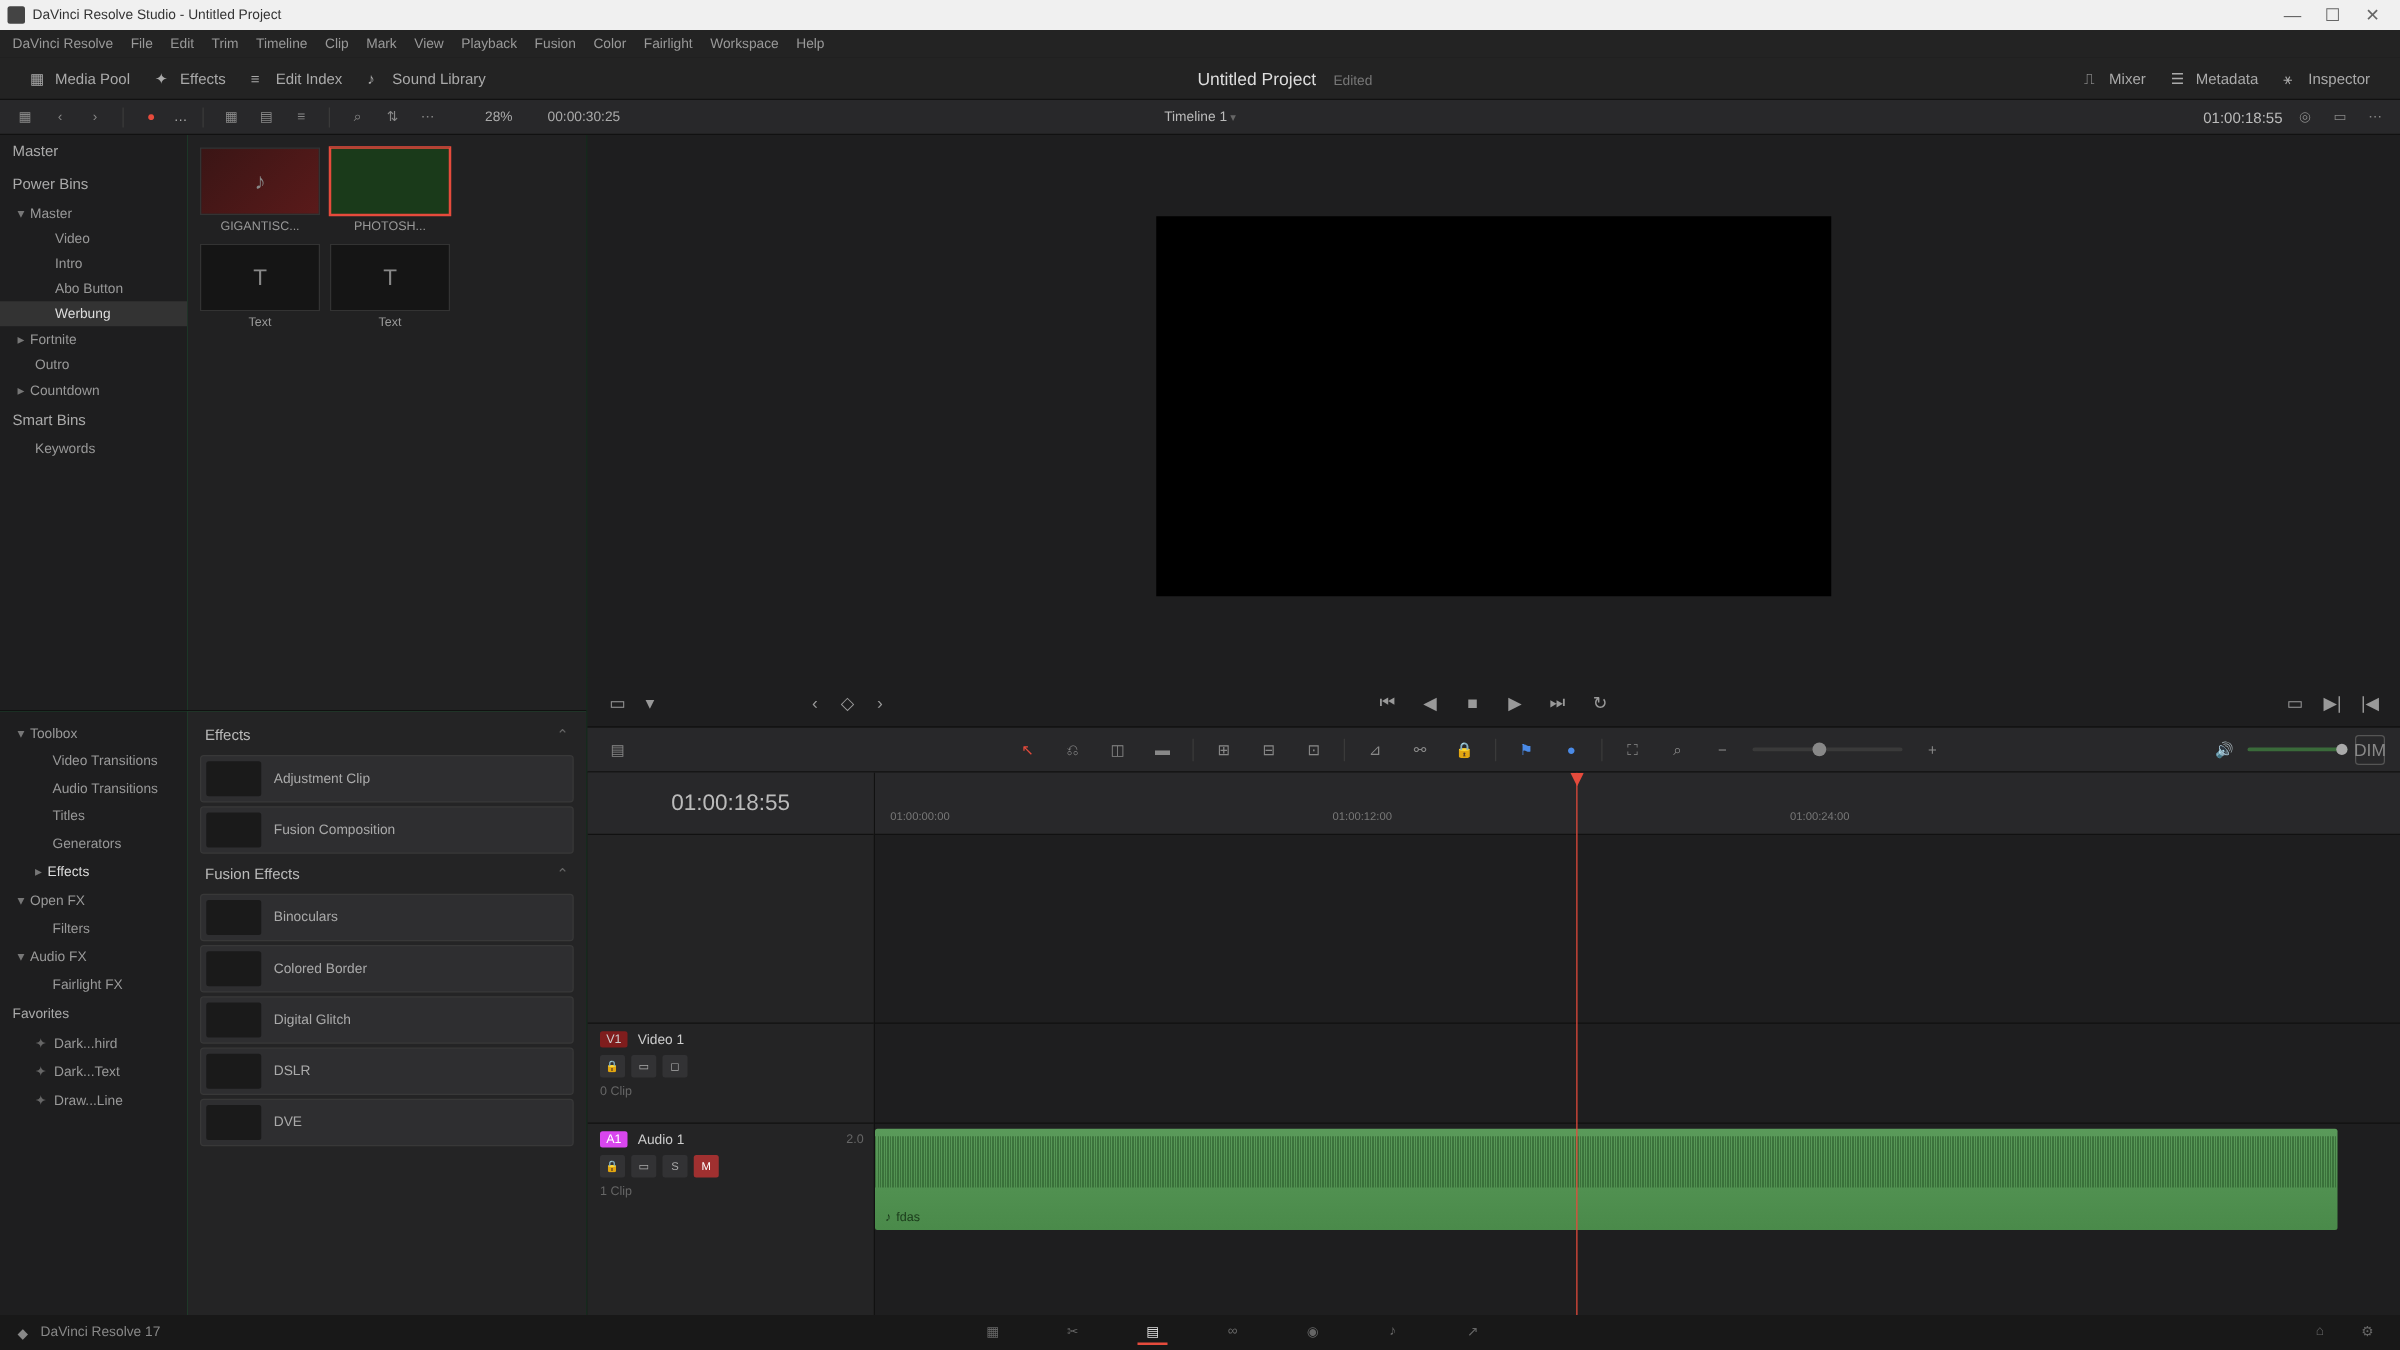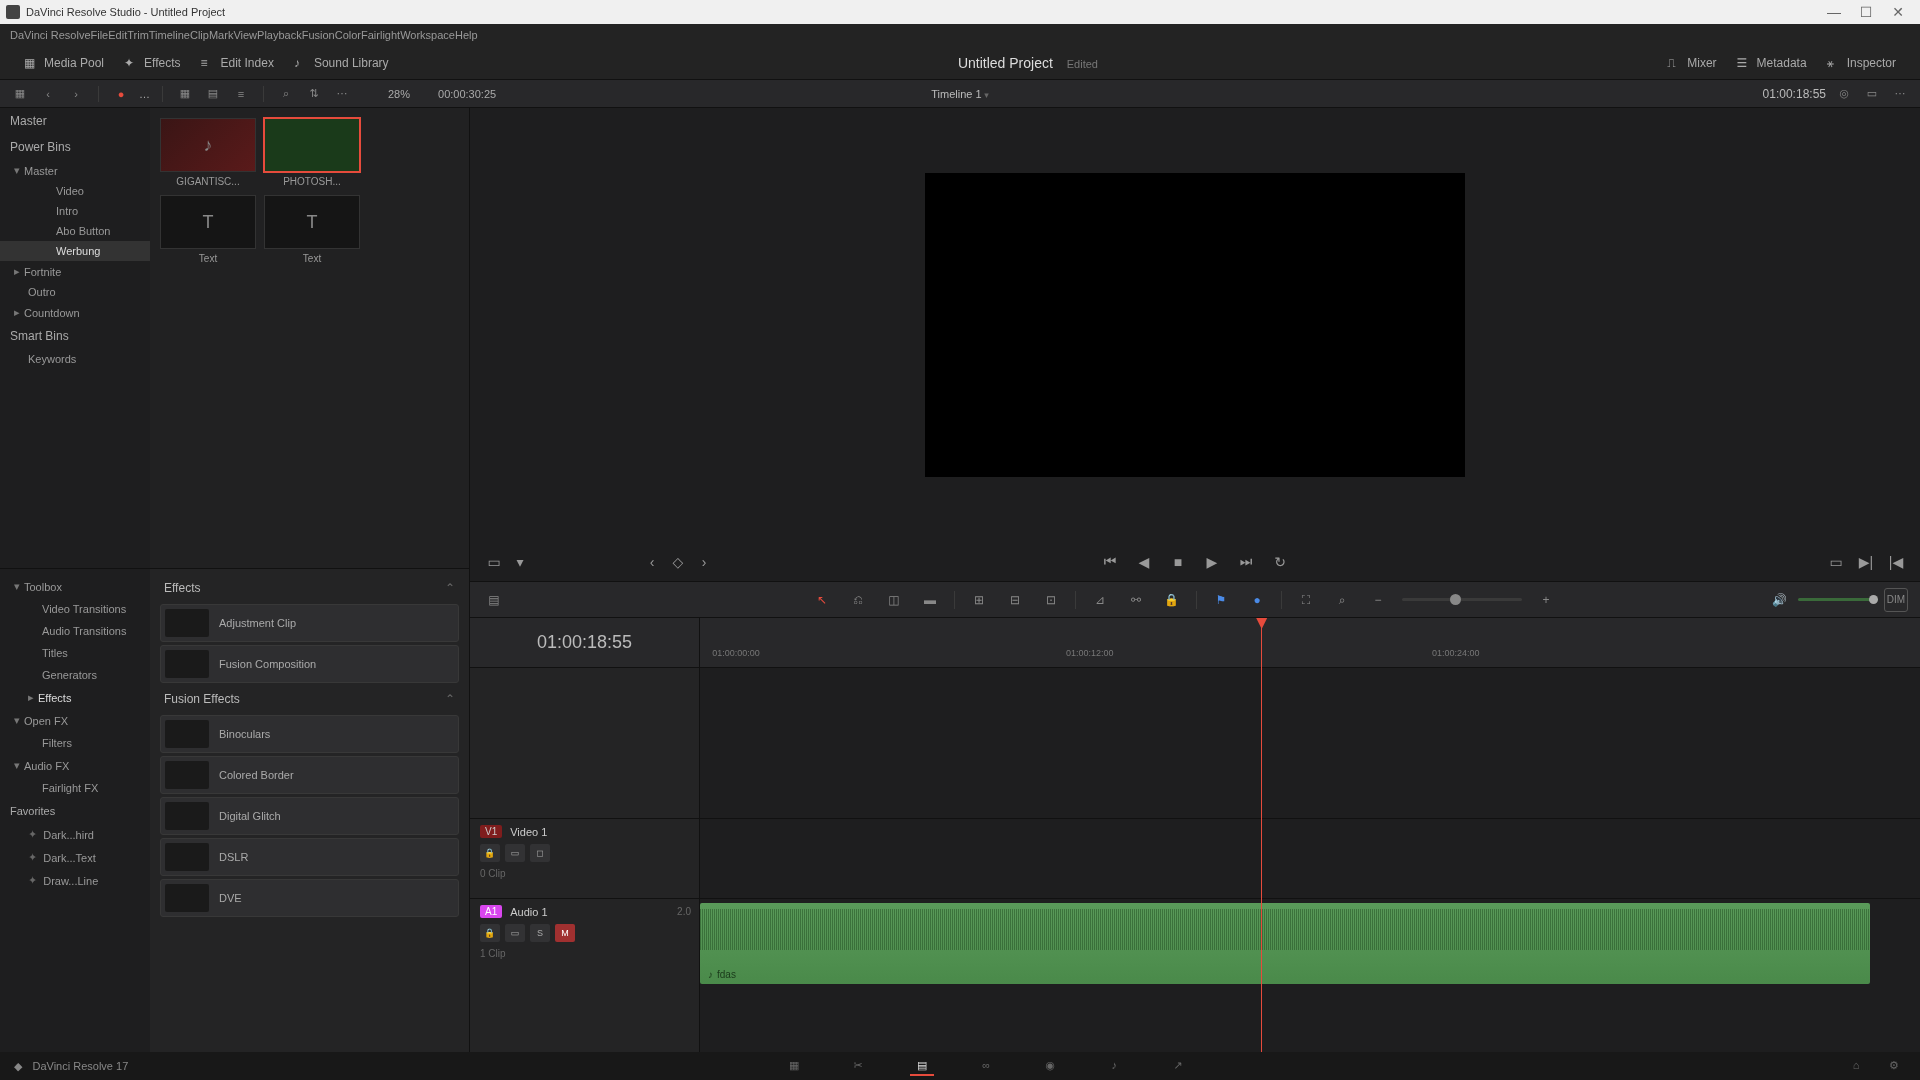--- a/index.html
+++ b/index.html
@@ -3,21 +3,21 @@
 <meta charset="utf-8">
 <style>
 * { margin: 0; padding: 0; box-sizing: border-box; font-family: -apple-system, BlinkMacSystemFont, 'Segoe UI', sans-serif; }
 body { background: #1a1a1a; color: #aaa; font-size: 12px; overflow: hidden; width: 1920px; height: 1080px; }
 
 .titlebar { height: 24px; background: #f0f0f0; display: flex; align-items: center; padding: 0 6px; color: #333; font-size: 11px; }
 .titlebar .icon { width: 14px; height: 14px; background: #444; border-radius: 2px; margin-right: 6px; }
 .titlebar .spacer { flex: 1; }
 .titlebar .winbtn { width: 32px; text-align: center; cursor: pointer; font-size: 14px; color: #666; }
 
-.menubar { height: 22px; background: #232323; display: flex; align-items: center; padding: 0 10px; color: #999; font-size: 11px; }
+.menubar { height: 22px; background: #232323; display: flex; align-items: center; padding: 0 10px; gap: 14px; color: #999; font-size: 11px; }
 .menubar span { cursor: pointer; }
 
 .toptoolbar { height: 34px; background: #232323; border-bottom: 1px solid #111; display: flex; align-items: center; padding: 0 14px; }
 .tooltab { display: flex; align-items: center; gap: 6px; padding: 4px 10px; cursor: pointer; color: #aaa; font-size: 12px; }
 .tooltab .ico { width: 14px; height: 14px; display: inline-block; }
 .center-title { flex: 1; text-align: center; color: #ddd; font-size: 14px; }
 .center-title .edited { color: #777; font-size: 11px; margin-left: 10px; }
 
 .subtoolbar { height: 28px; background: #28282a; display: flex; align-items: center; padding: 0 10px; gap: 8px; border-bottom: 1px solid #111; font-size: 11px; }
 .subtoolbar .sep { width: 1px; height: 16px; background: #3a3a3a; margin: 0 4px; }
@@ -27,21 +27,21 @@
 .subtoolbar .timecode-right { margin-left: auto; color: #bbb; font-size: 12px; }
 
 .main { display: flex; height: calc(100% - 24px - 22px - 34px - 28px - 28px); }
 
 .left-col { width: 470px; display: flex; flex-direction: column; background: #15803d; border-right: 1px solid #111; }
 
 .bins-area { display: flex; height: 460px; }
 .binlist { width: 150px; background: #1e1e1f; overflow-y: auto; }
 .binlist .section { padding: 6px 10px; color: #aaa; font-size: 12px; }
 .binlist .item { padding: 4px 10px 4px 28px; color: #999; cursor: pointer; font-size: 11px; display: flex; align-items: center; }
-.binlist .item.l2 { padding-left: 56px; }
+.binlist .item.l2 { padding-left: 44px; }
 .binlist .item.active { background: #333; color: #ddd; }
 .binlist .chev { display: inline-block; width: 10px; margin-left: -14px; color: #777; }
 
 .clips { flex: 1; padding: 10px; display: flex; flex-wrap: wrap; align-content: flex-start; gap: 8px; background: #212122; }
 .clip { width: 96px; display: flex; flex-direction: column; align-items: center; gap: 4px; cursor: pointer; }
 .clip .thumb { width: 96px; height: 54px; background: #151515; border: 1px solid #333; display: flex; align-items: center; justify-content: center; font-size: 18px; color: #888; }
 .clip .thumb.red { background: linear-gradient(135deg,#3a1515,#5a1a1a); }
 .clip .thumb.green { background: #1a3a1a; }
 .clip .name { font-size: 10px; color: #999; text-overflow: ellipsis; overflow: hidden; white-space: nowrap; width: 96px; text-align: center; }
 .clip.selected .thumb { border: 1px solid #e64b3c; outline: 1px solid #e64b3c; }
@@ -381,21 +381,21 @@
       <span class="tbtn">⌕</span>
       <span class="tbtn">−</span>
       <div class="zoom-slider">
           <div class="knob" style="left:40%"></div>
         </div>
       <span class="tbtn">+</span>
       <span class="spacer"></span>
       <div class="vol">
         <span class="tbtn">🔊</span>
         <div class="volbar"></div>
-        <span class="tbtn" style="font-size:10px;border:1px solid #555;padding:1px 3px">DIM</span>
+        <span class="tbtn" style="font-size:14px;border:1px solid #555;padding:1px 3px">DIM</span>
       </div>
     </div>
 
     <div class="timeline-area">
       <div class="tl-headers">
         <div class="tl-tc">01:00:18:55</div>
         <div class="tl-spacer"></div>
         <div class="track-hdr video">
           <div class="row1">
             <span class="badge">V1</span>

